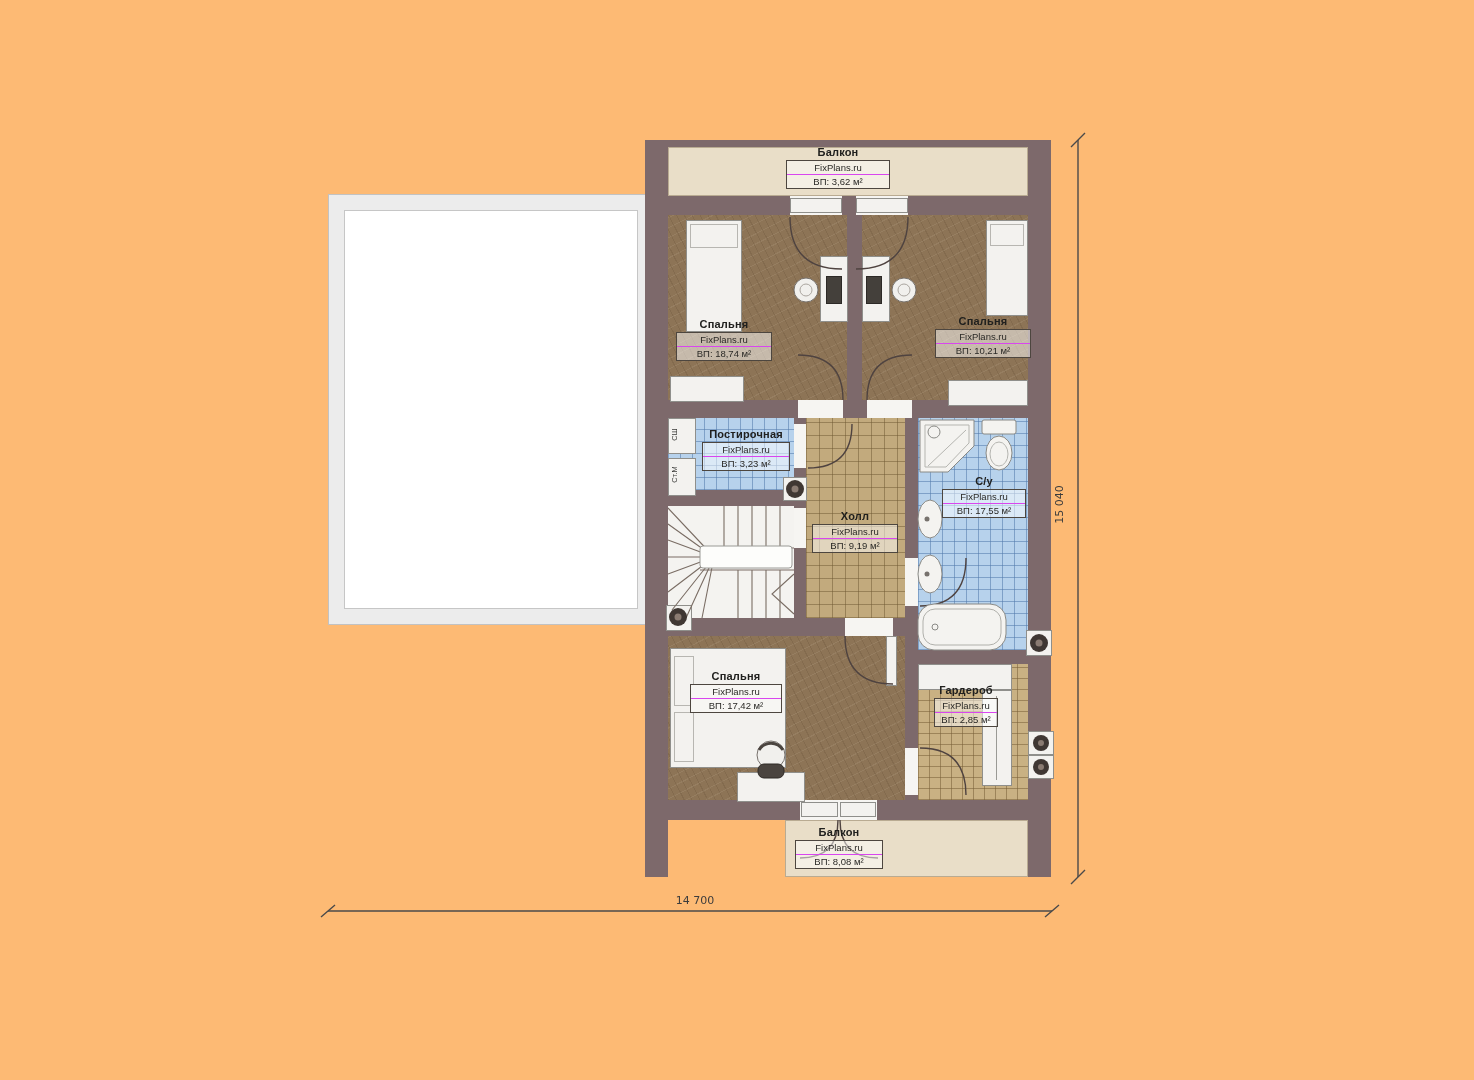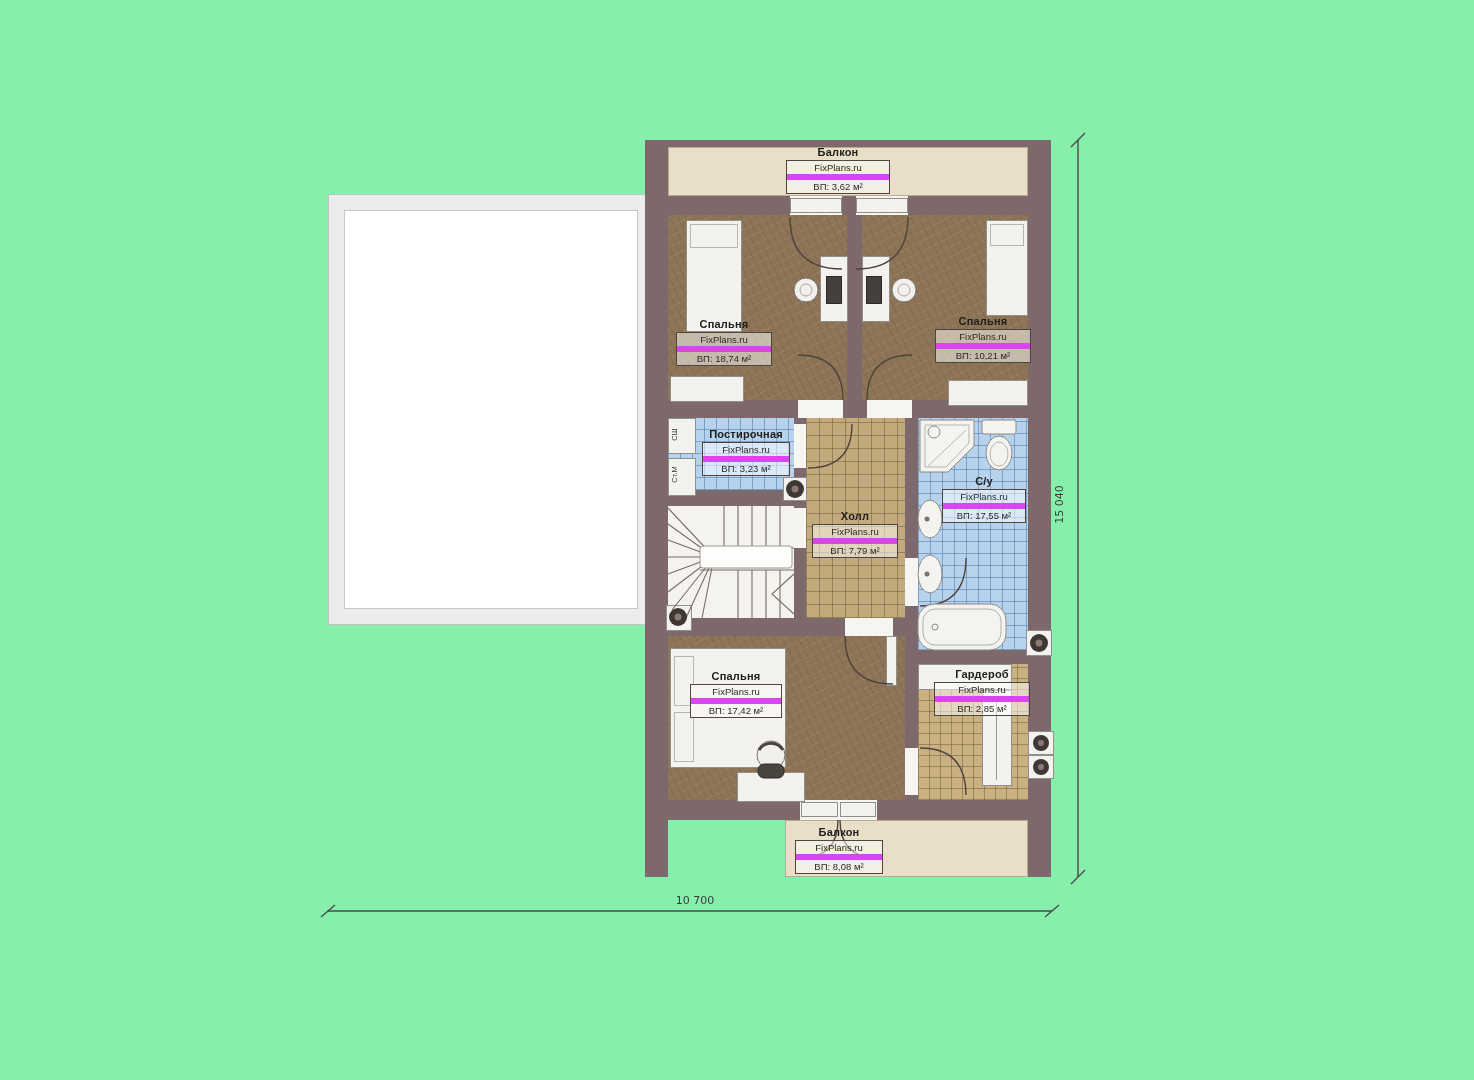--- a/index.html
+++ b/index.html
@@ -1,16 +1,16 @@
 <!DOCTYPE html>
 <html><head>
 <meta charset="utf-8">
 <style>
   html,body{margin:0;padding:0;background:#ffffff;}
-  .scene{position:relative;width:1474px;height:1080px;background:#86efac;overflow:hidden;
+  .scene{position:relative;width:1474px;height:1080px;background:#fdba74;overflow:hidden;
          font-family:"Liberation Sans","DejaVu Sans",sans-serif;}
   .abs{position:absolute;}
   .wall{position:absolute;background:#7d696b;}
   .floor-wood{position:absolute;background-color:#8d7456;
     background-image:repeating-linear-gradient(63deg,rgba(60,40,20,.12) 0 1px,transparent 1px 7px),
                      repeating-linear-gradient(-27deg,rgba(255,245,225,.08) 0 1px,transparent 1px 9px);}
   .tile-blue{position:absolute;background-color:#b7d2ec;
     background-image:repeating-linear-gradient(0deg,rgba(80,120,170,.55) 0 1px,transparent 1px 12px),
                      repeating-linear-gradient(90deg,rgba(80,120,170,.55) 0 1px,transparent 1px 12px);}
   .tile-tan{position:absolute;background-color:#c2aa7d;
@@ -21,21 +21,21 @@
                      repeating-linear-gradient(90deg,rgba(120,95,55,.55) 0 1px,transparent 1px 11px);}
   .balcony-floor{position:absolute;background:#e9dec8;border:1px solid #b9ab92;box-sizing:border-box;}
   .gap{position:absolute;background:#f6f5f2;}
   .furn{position:absolute;background:#f3f2ef;border:1px solid #8f8f8b;box-sizing:border-box;}
   .furn-in{position:absolute;border:1px solid #b7b6b1;box-sizing:border-box;}
   .dark{position:absolute;background:#44403b;border:1px solid #2c2926;box-sizing:border-box;}
   .room-label{position:absolute;text-align:center;z-index:40;}
   .rl-name{font-size:11px;font-weight:bold;color:#20201e;letter-spacing:.2px;margin-bottom:2px;white-space:nowrap;}
   .rl-box{border:1px solid #4d463f;background:rgba(255,255,255,.5);}
   .rl-box div{font-size:9.5px;color:#2b2a27;padding:1px 3px;white-space:nowrap;}
-  .rl-box div:first-child{border-bottom:6px solid #d946ef;}
+  .rl-box div:first-child{border-bottom:1px solid #d946ef;}
   .rl-solid .rl-box{background:#f7f6f3;}
   .appl-label{position:absolute;font-size:7.5px;color:#3a3a38;transform:rotate(-90deg);transform-origin:center;white-space:nowrap;z-index:41;}
   .dim-text{position:absolute;font-size:11px;color:#3c3c3c;z-index:45;font-family:"DejaVu Sans",sans-serif;}
   svg.overlay{position:absolute;left:0;top:0;z-index:30;pointer-events:none;}
   .terrace-outer{position:absolute;background:#ececec;border:1px solid #c2c2c2;box-sizing:border-box;}
   .terrace-inner{position:absolute;left:15px;top:15px;right:15px;bottom:15px;background:#ffffff;border:1px solid #c6c6c6;}
 </style>
 </head>
 <body>
 
@@ -227,48 +227,48 @@
     <div class="rl-name">Постирочная</div>
     <div class="rl-box">
         <div>FixPlans.ru</div>
       <div>ВП: 3,23 м²</div>
       </div>
   </div>
   <div class="room-label" style="left:812px;top:510px;width:86px;">
     <div class="rl-name">Холл</div>
     <div class="rl-box">
         <div>FixPlans.ru</div>
-      <div>ВП: 7,79 м²</div>
+      <div>ВП: 9,19 м²</div>
       </div>
   </div>
   <div class="room-label" style="left:942px;top:475px;width:84px;">
     <div class="rl-name">С/у</div>
     <div class="rl-box">
         <div>FixPlans.ru</div>
       <div>ВП: 17,55 м²</div>
       </div>
   </div>
   <div class="room-label rl-solid" style="left:690px;top:670px;width:92px;">
     <div class="rl-name">Спальня</div>
     <div class="rl-box">
         <div>FixPlans.ru</div>
       <div>ВП: 17,42 м²</div>
       </div>
   </div>
-  <div class="room-label" style="left:934px;top:668px;width:96px;">
+  <div class="room-label" style="left:934px;top:684px;width:64px;">
     <div class="rl-name">Гардероб</div>
     <div class="rl-box">
         <div>FixPlans.ru</div>
       <div>ВП: 2,85 м²</div>
       </div>
   </div>
   <div class="room-label" style="left:795px;top:826px;width:88px;">
     <div class="rl-name">Балкон</div>
     <div class="rl-box">
         <div>FixPlans.ru</div>
       <div>ВП: 8,08 м²</div>
       </div>
   </div>
 
-  <div class="dim-text" style="left:660px;top:894px;width:70px;text-align:center;">10 700</div>
+  <div class="dim-text" style="left:660px;top:894px;width:70px;text-align:center;">14 700</div>
   <div class="dim-text" style="left:1040px;top:498px;transform:rotate(-90deg);transform-origin:center;">15 040</div>
 
 </div>
 
 </body></html>

